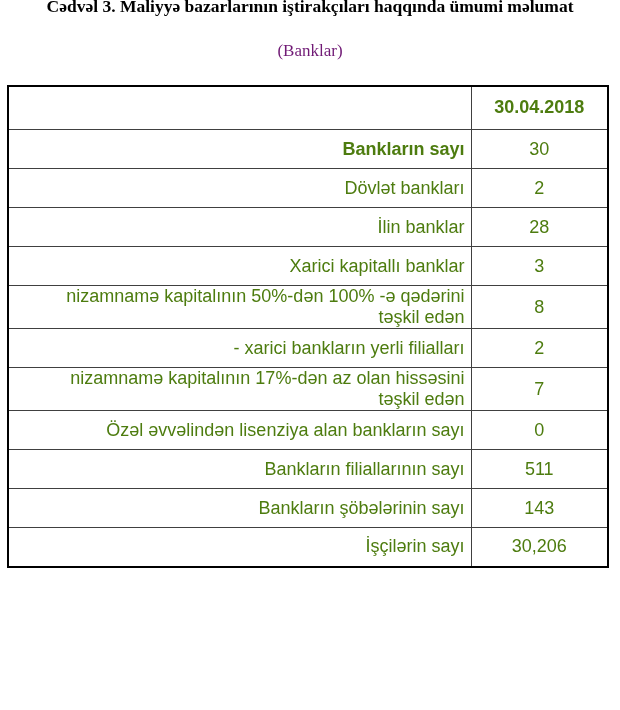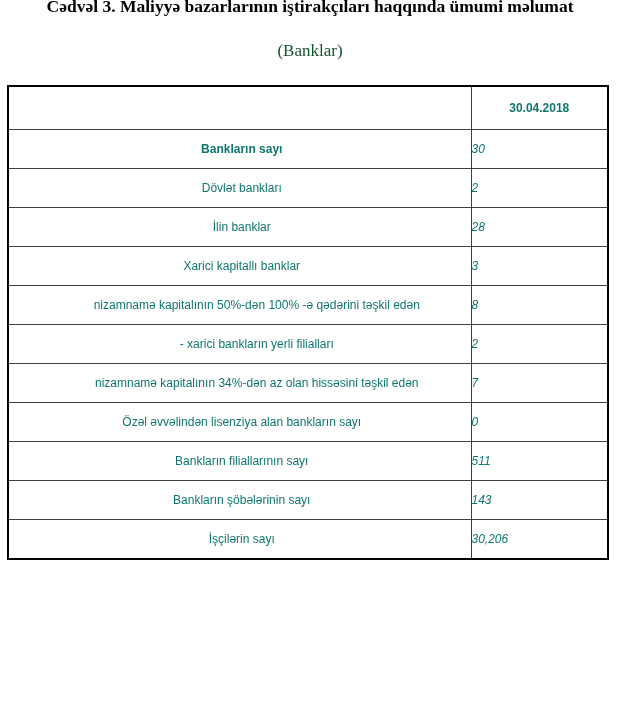--- a/index.html
+++ b/index.html
@@ -22,54 +22,54 @@
     line-height: 1.35;
     text-align: center;
     color: #000;
     margin-top: -5px;
     padding: 0 30px;
   }
   .doc-subtitle {
     font-family: "Liberation Serif", serif;
     font-size: 17px;
     text-align: center;
-    color: #14532d;
+    color: #701a75;
     margin-top: 22px;
   }
   table.banks {
     margin-top: 24px;
     width: 600px;
     border-collapse: collapse;
     border: 2px solid #000;
     table-layout: fixed;
   }
   table.banks th, table.banks td {
     border: 1px solid #404040;
-    font-size: 12px;
-    color: #0f766e;
+    font-size: 18px;
+    color: #4d7c0f;
     vertical-align: middle;
   }
   table.banks th.label-col { width: 463px; }
   table.banks th.value-col { width: 137px; }
   thead tr { height: 44px; }
   thead th {
     border-bottom: 2px solid #000;
     font-weight: bold;
     text-align: center;
     font-size: 14.5px;
   }
   tbody tr { height: 39px; }
   td.label-cell {
-    text-align: center;
+    text-align: right;
     padding-left: 10px;
     padding-right: 6px;
   }
   td.label-cell.indent { padding-left: 40px; }
   td.label-cell.bold { font-weight: bold; }
-  td.value-cell { text-align: left; font-style: italic; }
+  td.value-cell { text-align: center; }
 </style>
 </head>
 <body>
 
 <div class="page">
   <h1 class="doc-title">Cədvəl 3. Maliyyə bazarlarının iştirakçıları haqqında ümumi məlumat</h1>
   <div class="doc-subtitle">(Banklar)</div>
 
   <table class="banks">
     <thead>
@@ -97,21 +97,21 @@
         </tr>
         <tr>
           <td class="label-cell indent">nizamnamə kapitalının 50%-dən 100% -ə qədərini təşkil edən</td>
           <td class="value-cell">8</td>
         </tr>
         <tr>
           <td class="label-cell indent">-  xarici bankların yerli filialları</td>
           <td class="value-cell">2</td>
         </tr>
         <tr>
-          <td class="label-cell indent">nizamnamə kapitalının 34%-dən az olan hissəsini  təşkil edən</td>
+          <td class="label-cell indent">nizamnamə kapitalının 17%-dən az olan hissəsini  təşkil edən</td>
           <td class="value-cell">7</td>
         </tr>
         <tr>
           <td class="label-cell">Özəl əvvəlindən lisenziya alan bankların sayı</td>
           <td class="value-cell">0</td>
         </tr>
         <tr>
           <td class="label-cell">Bankların filiallarının sayı</td>
           <td class="value-cell">511</td>
         </tr>

